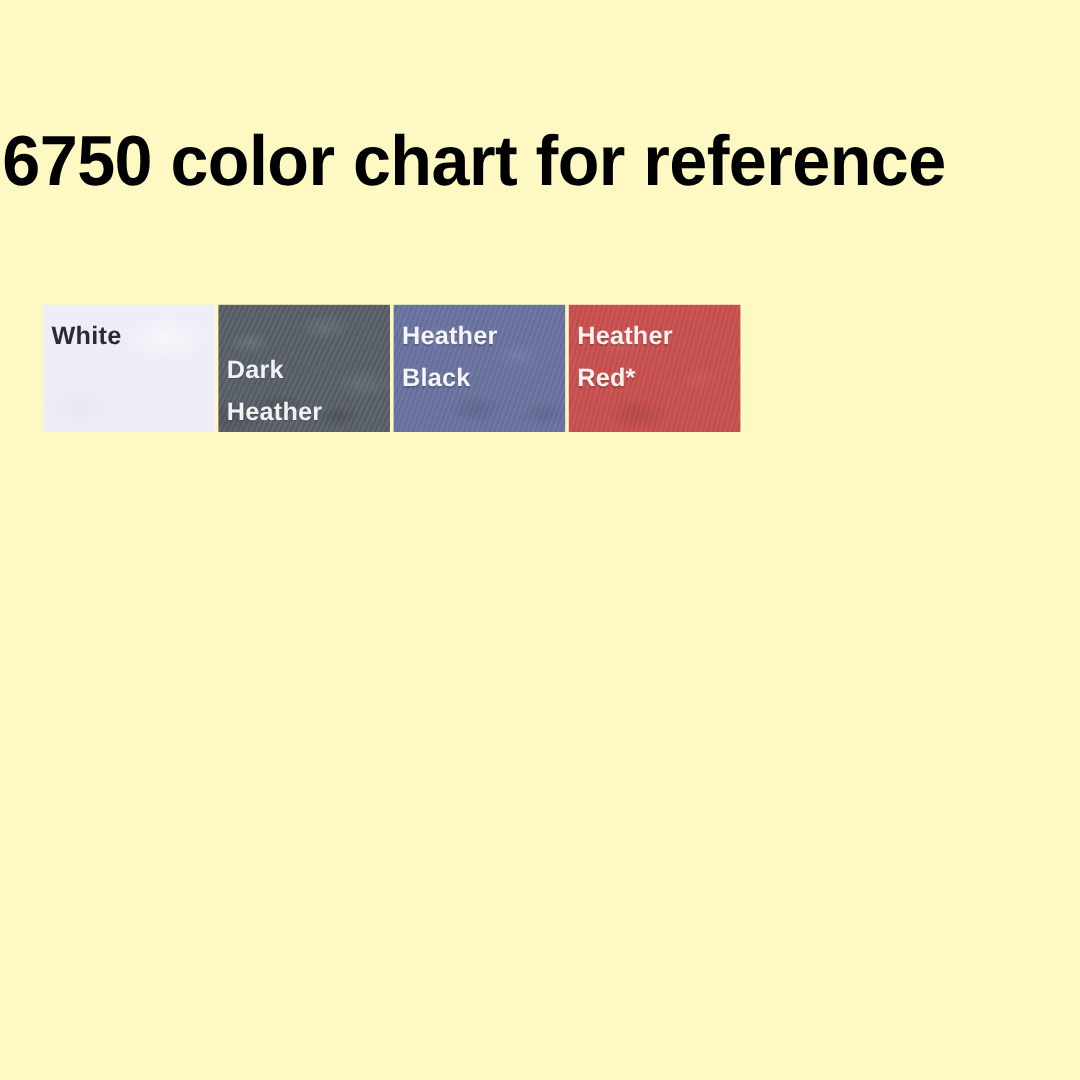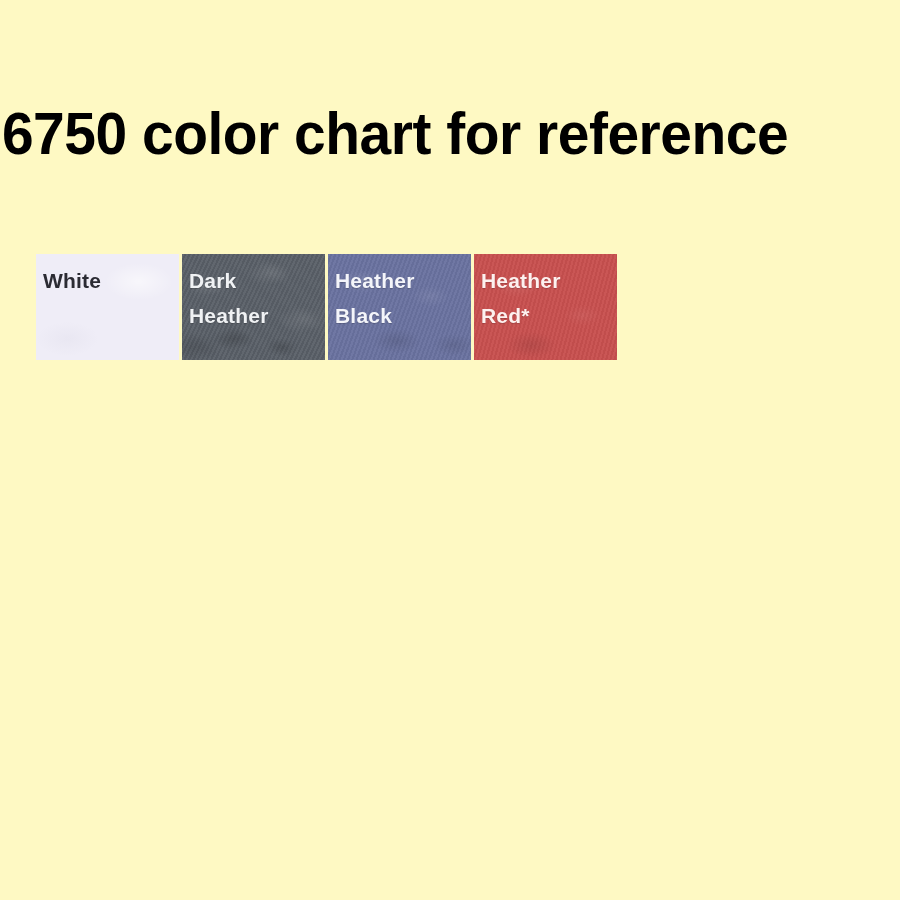--- a/index.html
+++ b/index.html
@@ -76,21 +76,21 @@
   }
 
   
   .sw-white            { background: #efedf7; }
   .sw-white .swatch-label  { color: #2b2b33; text-shadow: none; }
 
   .sw-black            { background: #232630; }
   .sw-black .swatch-label  { color: #f2f3f6; }
 
   .sw-darkheather      { background: #5a6068; }
-  .sw-darkheather .swatch-label { color: #f0f2f4; }
+  .sw-darkheather .swatch-label { color: #f0f2f4; margin-top: 28px; }
 
   .sw-heatherblue      { background: #6a72a0; }
   .sw-heatherblue .swatch-label { color: #f4f5fa; }
 
   .sw-heatherred       { background: #c8504f; }
   .sw-heatherred .swatch-label  { color: #fdf1ef; }
 
   
   .tex {
     position: absolute;

